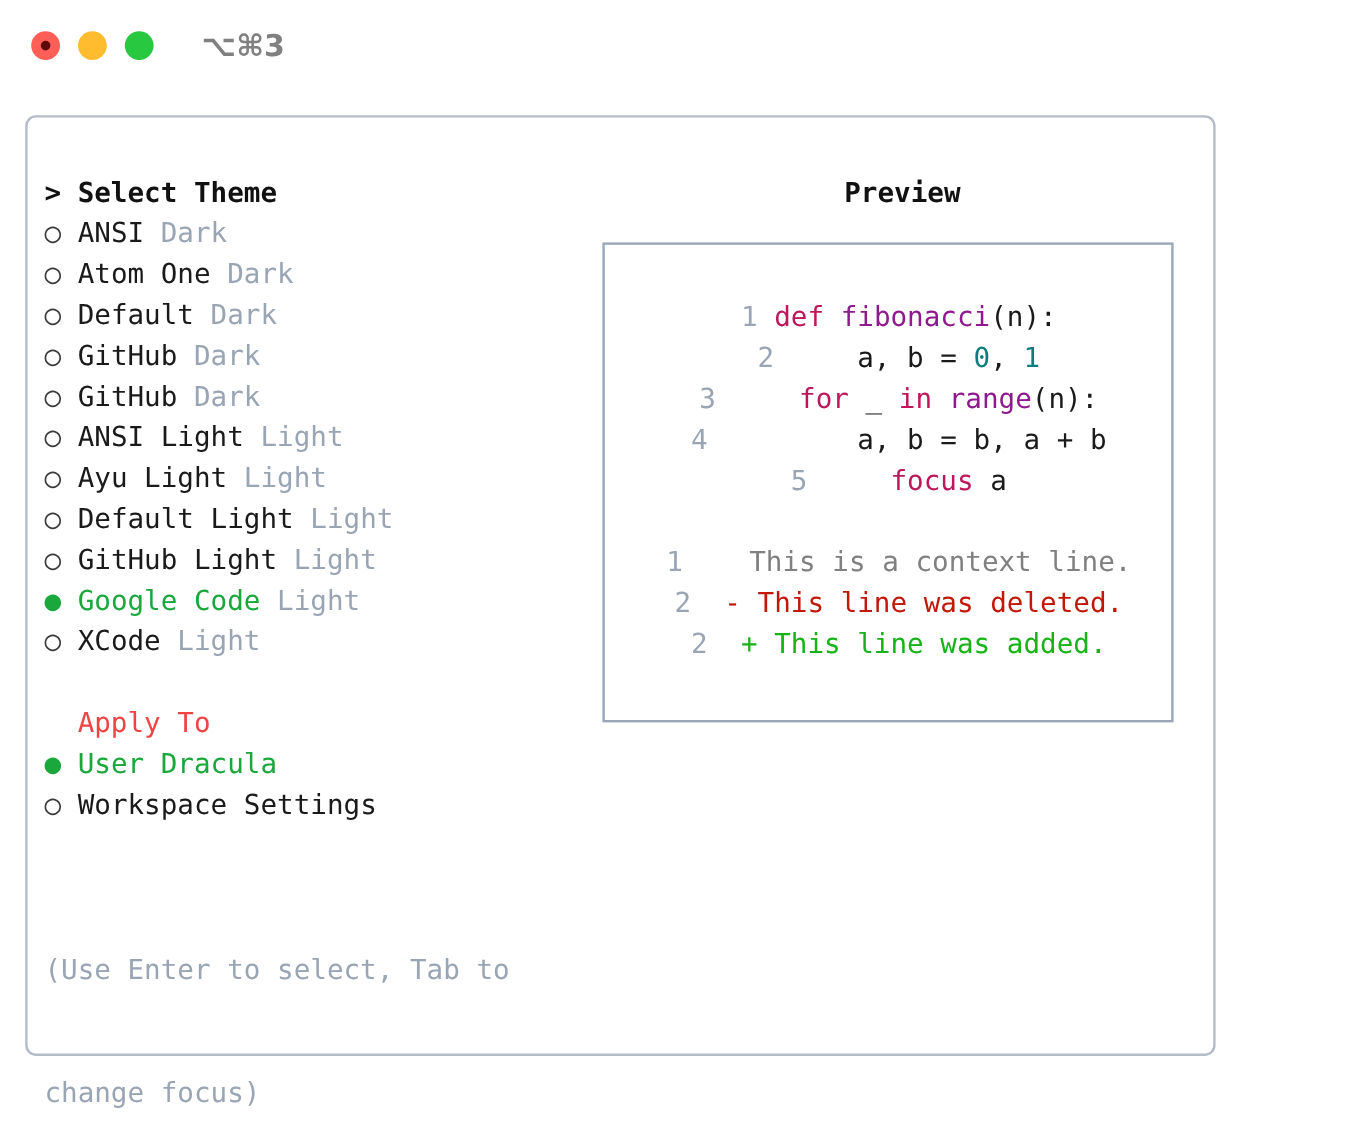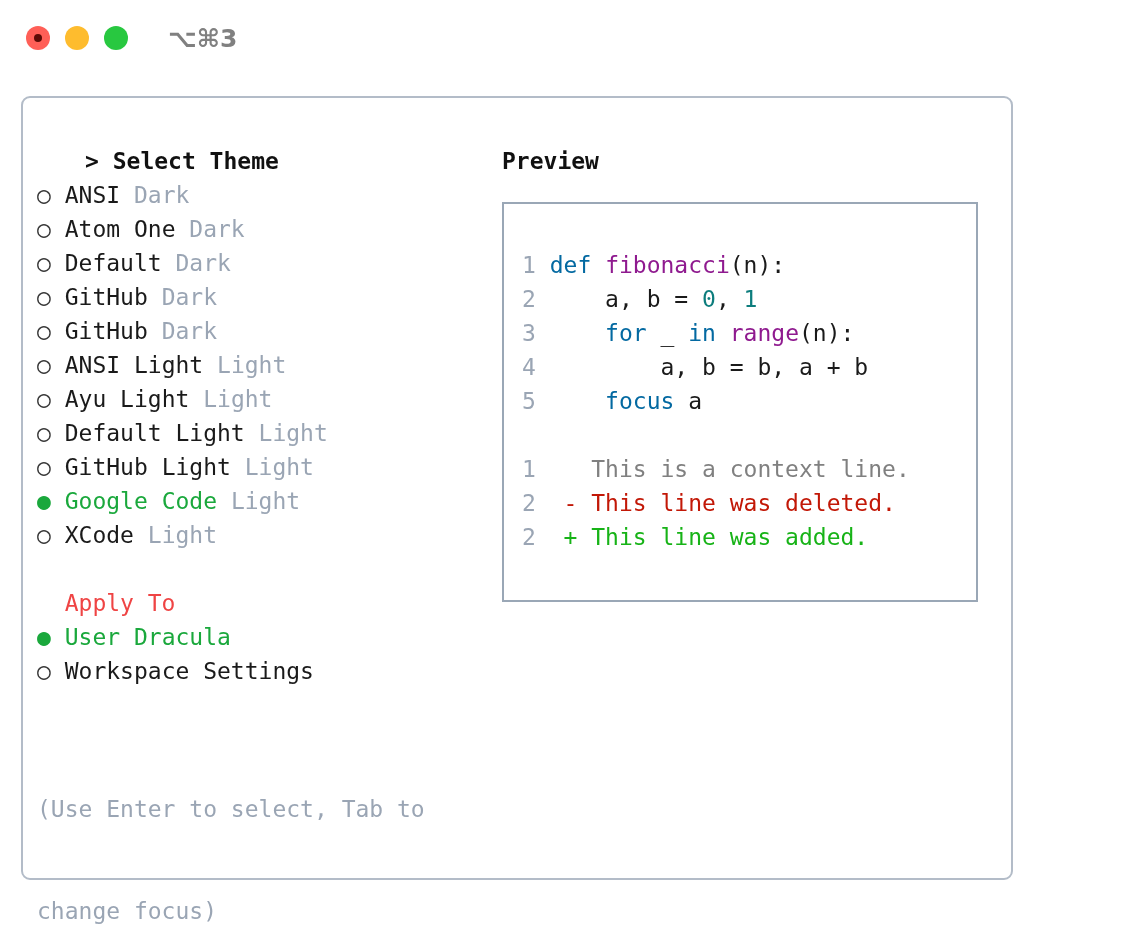--- a/index.html
+++ b/index.html
@@ -96,21 +96,20 @@
     font-family: "DejaVu Sans Mono", "Liberation Mono", monospace;
     font-size: 23px;
     line-height: 34px;
     white-space: pre;
     color: #1a1a1a;
   }
 
   .heading-selected {
     font-weight: bold;
     color: #111111;
-    margin-left: 48px;
   }
   .heading-plain {
     font-weight: normal;
     color: #ef4444;
   }
 
   .marker {
     color: #3a3a3a;
   }
   .marker-on {
@@ -130,20 +129,21 @@
     white-space: pre;
     margin-top: 36px;
   }
 
   
   .right-col {
     position: absolute;
     left: 479px;
     top: 46px;
     width: 500px;
+    text-align: center;
   }
   .preview-title {
     font-family: "DejaVu Sans Mono", "Liberation Mono", monospace;
     font-size: 23px;
     font-weight: bold;
     color: #111111;
     line-height: 34px;
     white-space: pre;
   }
 
@@ -160,21 +160,21 @@
   .code-line {
     font-family: "DejaVu Sans Mono", "Liberation Mono", monospace;
     font-size: 23px;
     line-height: 34px;
     white-space: pre;
     color: #1a1a1a;
   }
   .lineno {
     color: #9aa5b4;
   }
-  .tok-kw   { color: #0369a1; }
+  .tok-kw   { color: #be185d; }
   .tok-fn   { color: #8f1a8f; }
   .tok-num  { color: #0d7d7d; }
   .tok-pl   { color: #1a1a1a; }
 
   .diff-gap { height: 34px; }
   .diff-ctx { color: #808080; }
   .diff-del { color: #c21807; }
   .diff-add { color: #17b317; }
 </style>
 </head>

